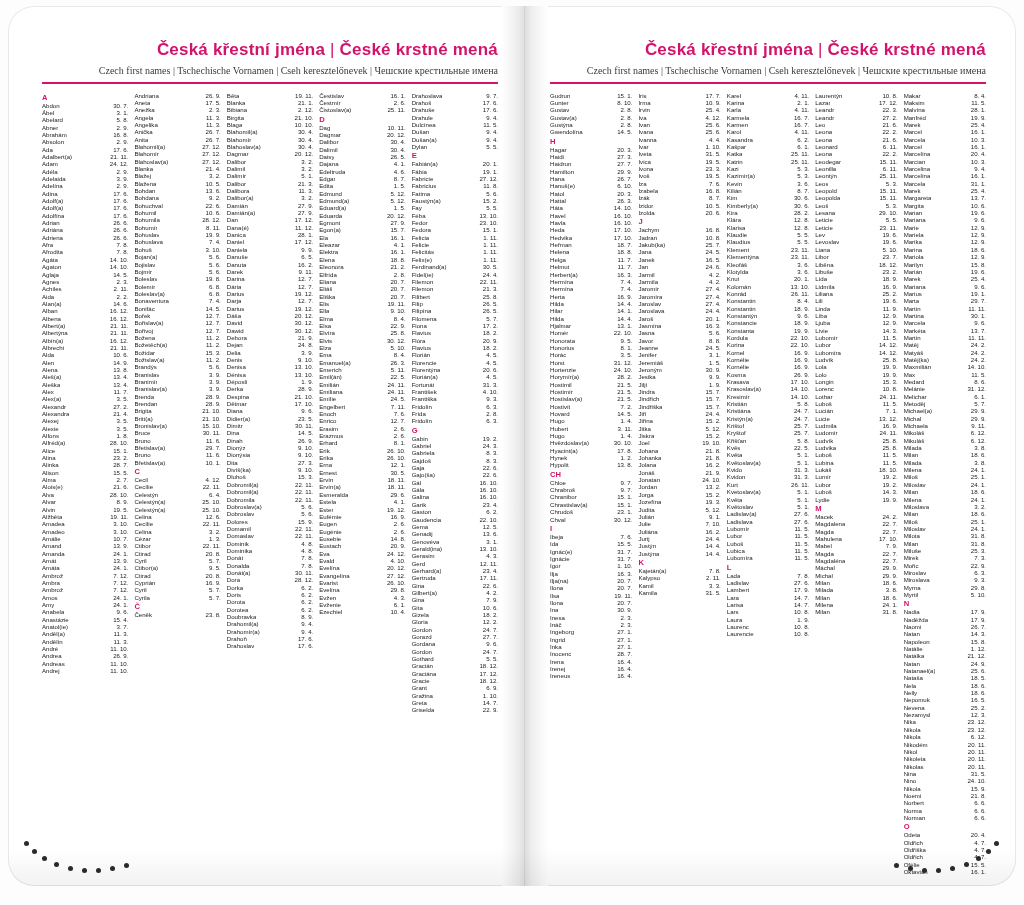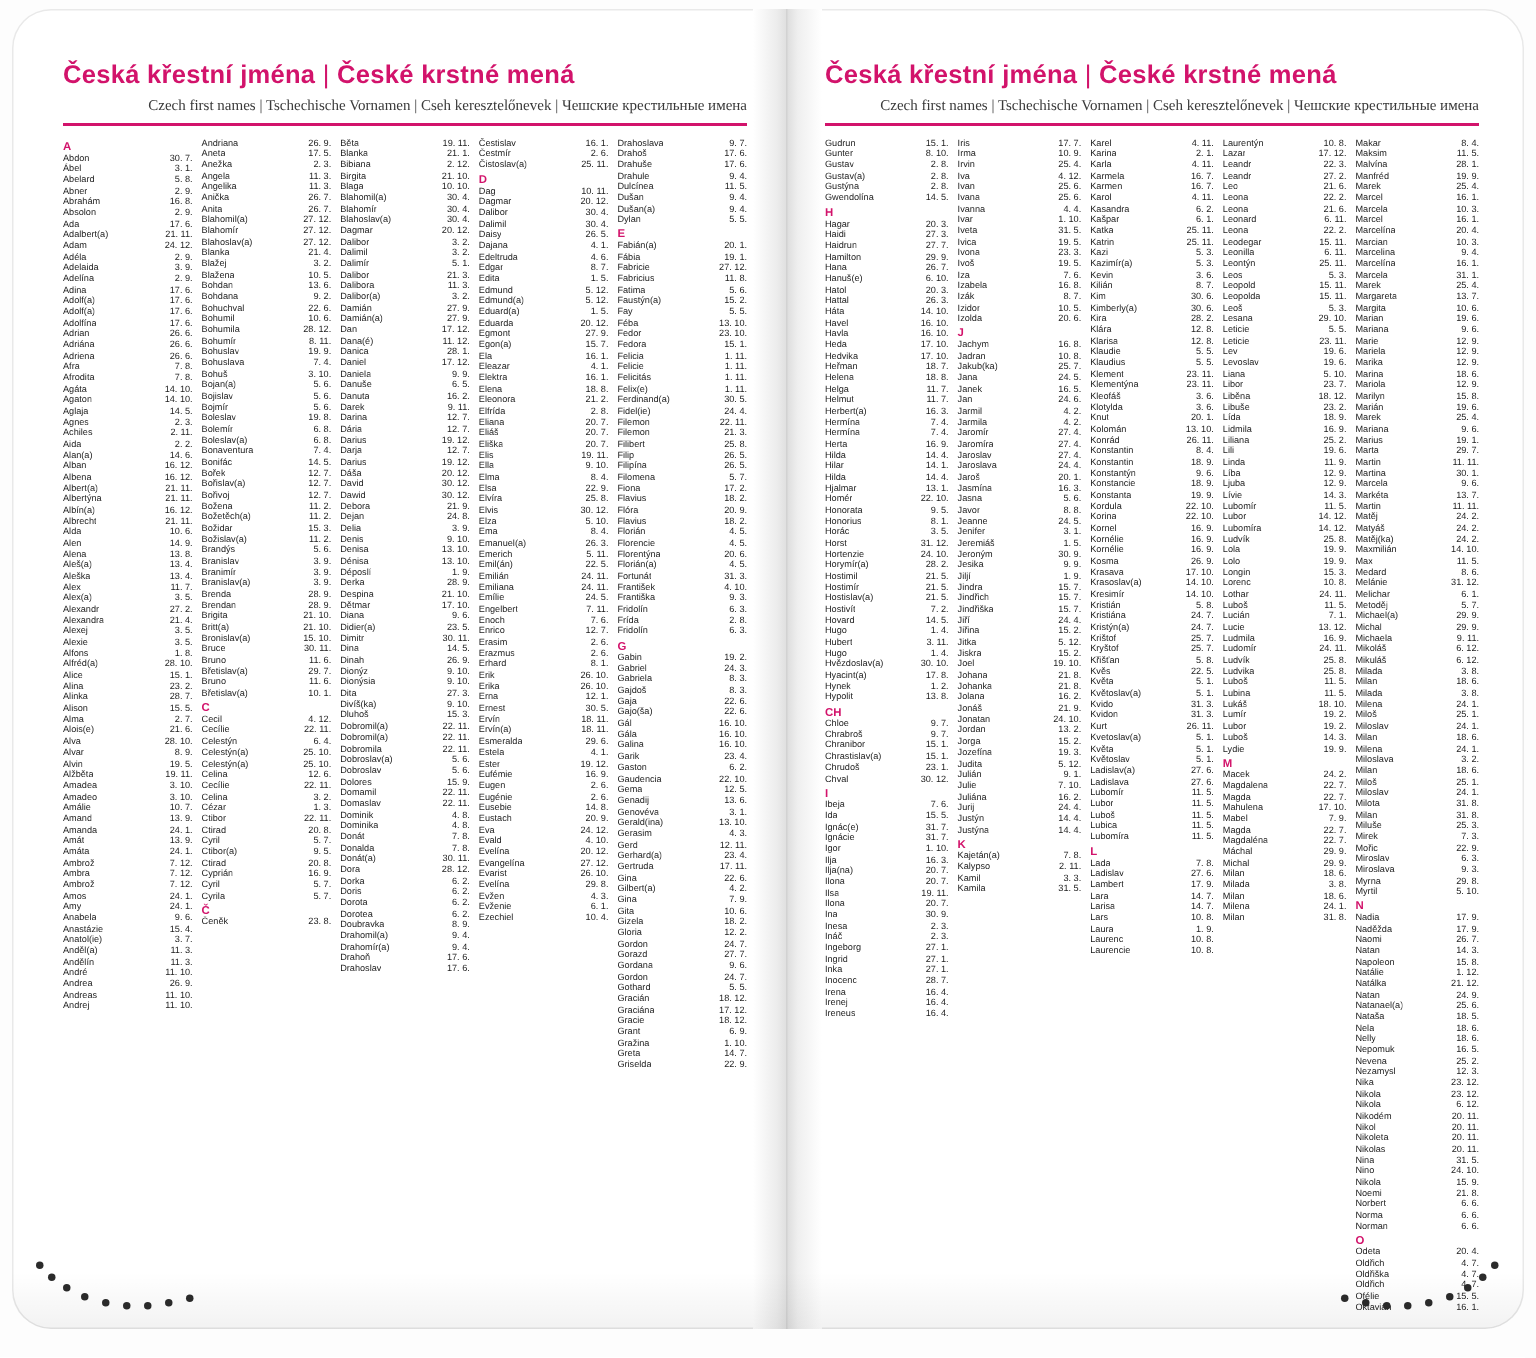--- a/index.html
+++ b/index.html
@@ -36,21 +36,21 @@
     background:#d2d2d2;
   }
   .page{
     position:absolute;top:0;height:880px;
     box-sizing:border-box;
   }
   .page.left{left:0;width:516px;padding:34px 26px 20px 34px;}
   .page.right{left:516px;width:492px;padding:34px 30px 20px 26px;}
 
   .title{
-    text-align:left;
+    text-align:right;
     color:#d2136b;
     font-weight:bold;
     font-size:17px;
     letter-spacing:.2px;
     margin:0 0 5px 0;
     white-space:nowrap;
   }
   .title .sep{font-weight:normal;color:#d2136b;}
   .subtitle{
     text-align:right;

